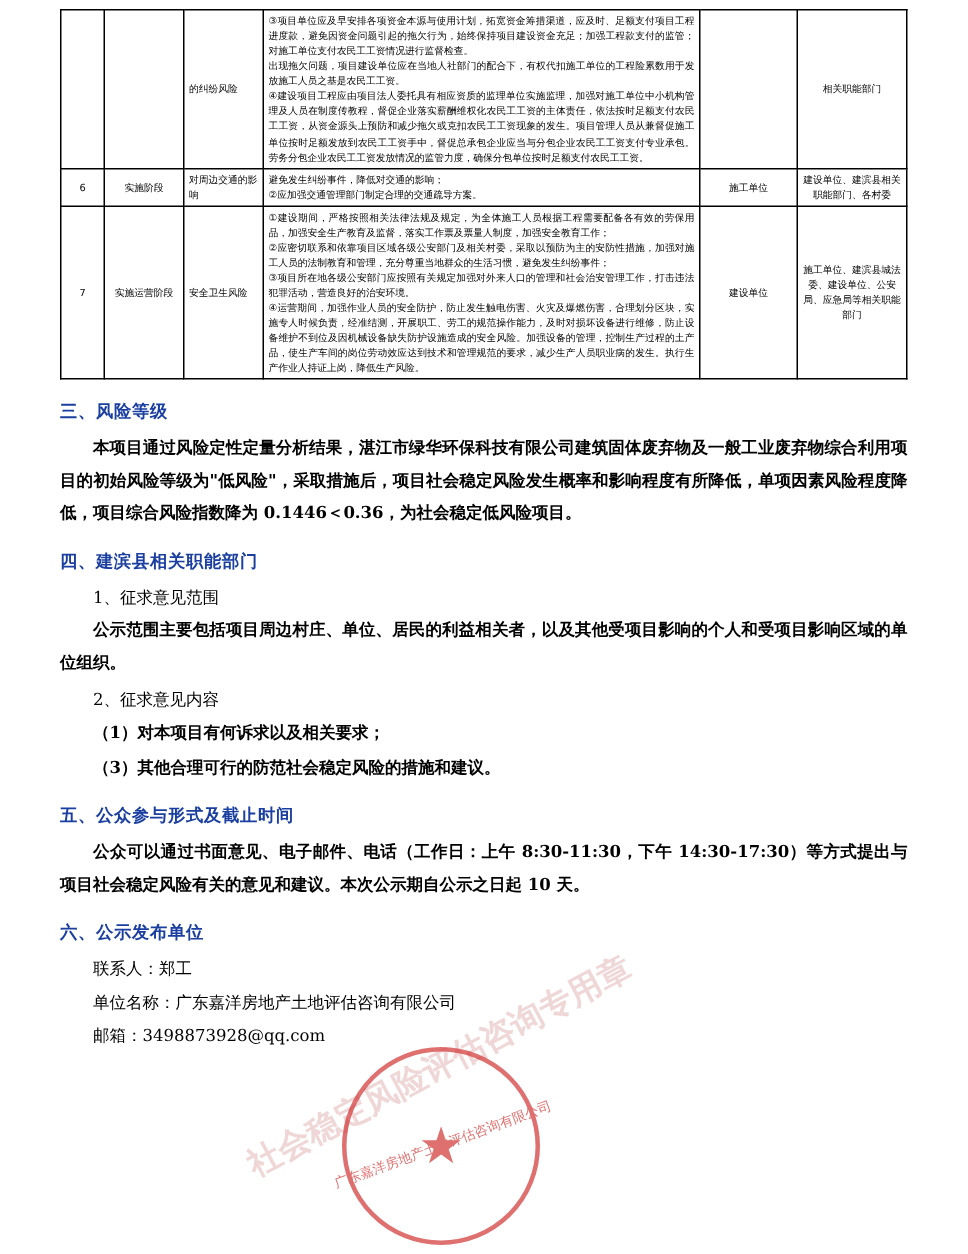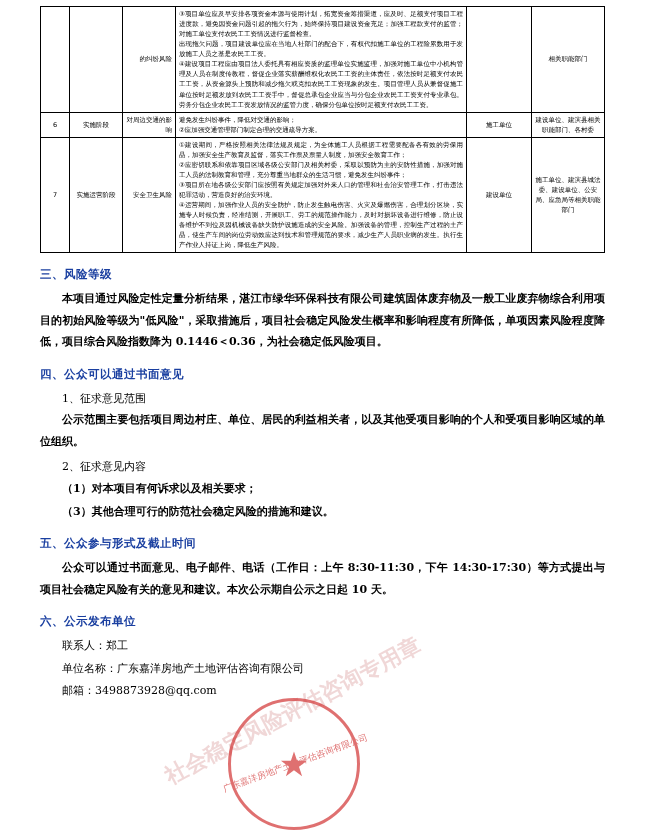--- a/index.html
+++ b/index.html
@@ -33,21 +33,21 @@
   table.risk td {
     border: 1px solid #000;
     vertical-align: middle;
     padding: 2px 3px;
     font-size: 6.5px;
     line-height: 1.55;
     font-family: "DejaVu Sans", "Liberation Sans", sans-serif;
   }
   td.c-num { width: 22px; text-align: center; }
   td.c-stage { width: 46px; text-align: center; }
-  td.c-factor { width: 46px; text-align: right; }
+  td.c-factor { width: 46px; text-align: left; }
   td.c-body { text-align: justify; }
   td.c-resp { width: 58px; text-align: center; }
   td.c-dept { width: 66px; text-align: center; }
   td p { margin: 0; }
   td.c-body p { text-indent: 0; }
 
   
   .sec-title {
     font-size: 11.5px;
     font-weight: bold;
@@ -169,21 +169,21 @@
         </td>
         <td class="c-resp">建设单位</td>
         <td class="c-dept">施工单位、建滨县城法委、建设单位、公安局、应急局等相关职能部门</td>
       </tr>
     </tbody>
   </table>
 
   <h2 class="sec-title">三、风险等级</h2>
   <p class="para">本项目通过风险定性定量分析结果，湛江市绿华环保科技有限公司建筑固体废弃物及一般工业废弃物综合利用项目的初始风险等级为"低风险"，采取措施后，项目社会稳定风险发生概率和影响程度有所降低，单项因素风险程度降低，项目综合风险指数降为 0.1446＜0.36，为社会稳定低风险项目。</p>
 
-  <h2 class="sec-title">四、公众可以通过书面意见</h2>
+  <h2 class="sec-title">四、建滨县相关职能部门</h2>
   <p class="sub-title">1、征求意见范围</p>
   <p class="para">公示范围主要包括项目周边村庄、单位、居民的利益相关者，以及其他受项目影响的个人和受项目影响区域的单位组织。</p>
   <p class="sub-title">2、征求意见内容</p>
   <p class="para indent3">（1）对本项目有何诉求以及相关要求；</p>
   <p class="para indent3">（3）其他合理可行的防范社会稳定风险的措施和建议。</p>
 
   <h2 class="sec-title">五、公众参与形式及截止时间</h2>
   <p class="para">公众可以通过书面意见、电子邮件、电话（工作日：上午 8:30-11:30，下午 14:30-17:30）等方式提出与项目社会稳定风险有关的意见和建议。本次公示期自公示之日起 10 天。</p>
 
   <h2 class="sec-title">六、公示发布单位</h2>

